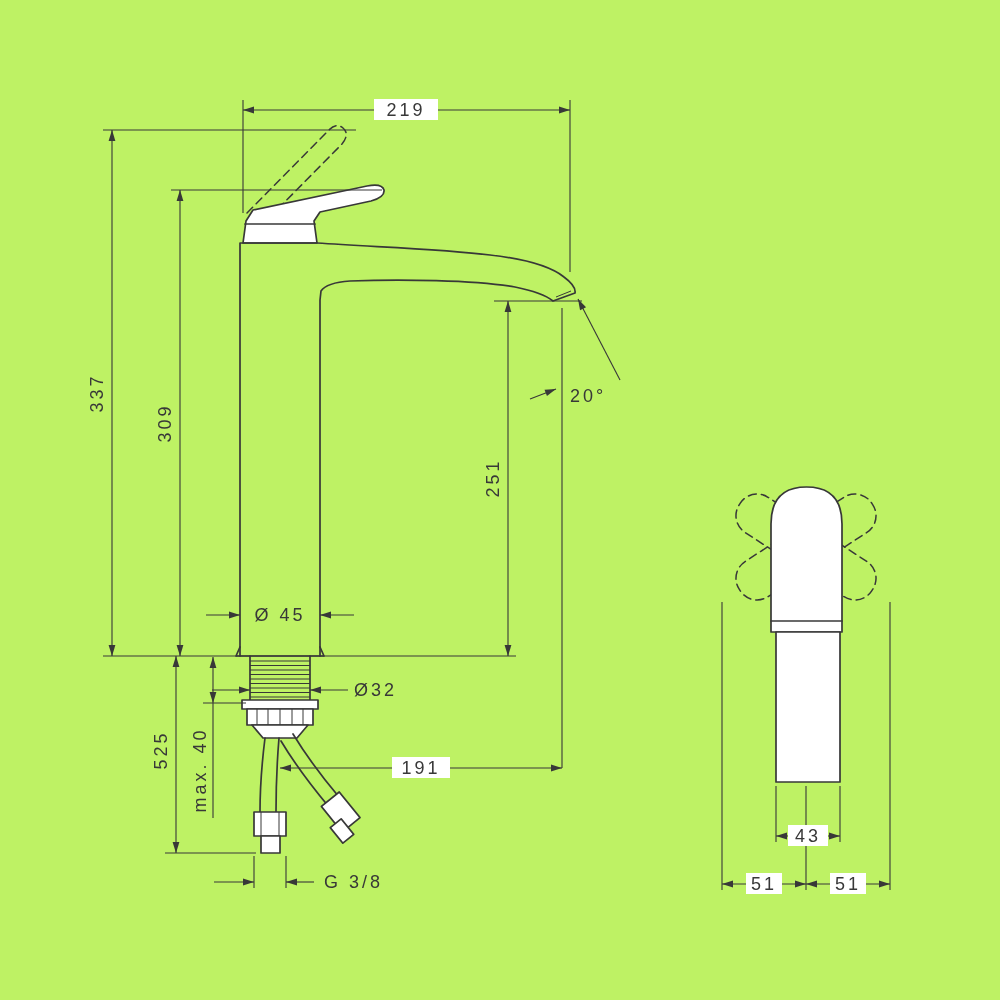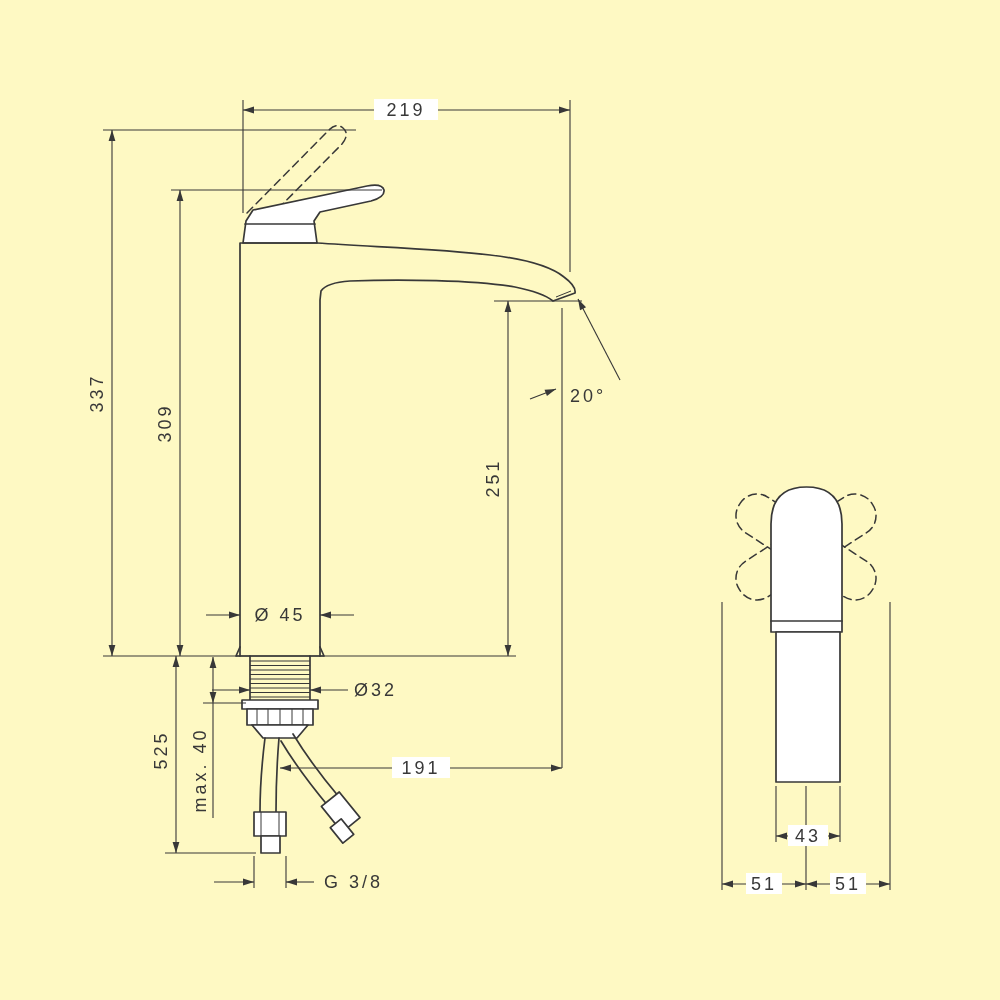--- a/index.html
+++ b/index.html
@@ -1,16 +1,16 @@
 <!DOCTYPE html>
 <html><head>
 <meta charset="utf-8">
 <style>
   html,body{margin:0;padding:0;background:#fff}
-  .canvas{position:relative;width:1000px;height:1000px;background:#fef9c3;overflow:hidden}
+  .canvas{position:relative;width:1000px;height:1000px;background:#bef264;overflow:hidden}
   svg{display:block}
   .obj{stroke:#383838;stroke-width:1.7;fill:none;stroke-linecap:round;stroke-linejoin:round}
   .objf{stroke:#383838;stroke-width:1.7;fill:#ffffff;stroke-linejoin:round}
   .thin{stroke:#383838;stroke-width:1;fill:none}
   .dash{stroke:#383838;stroke-width:1.5;fill:none;stroke-dasharray:8 5;stroke-linecap:round}
   .dim{stroke:#383838;stroke-width:1.1;fill:none}
   .bg{fill:#ffffff;stroke:none}
   text{fill:#383838;font-family:"Liberation Sans",sans-serif;font-size:18px;letter-spacing:3px}
   .mid{text-anchor:middle}
 </style>

